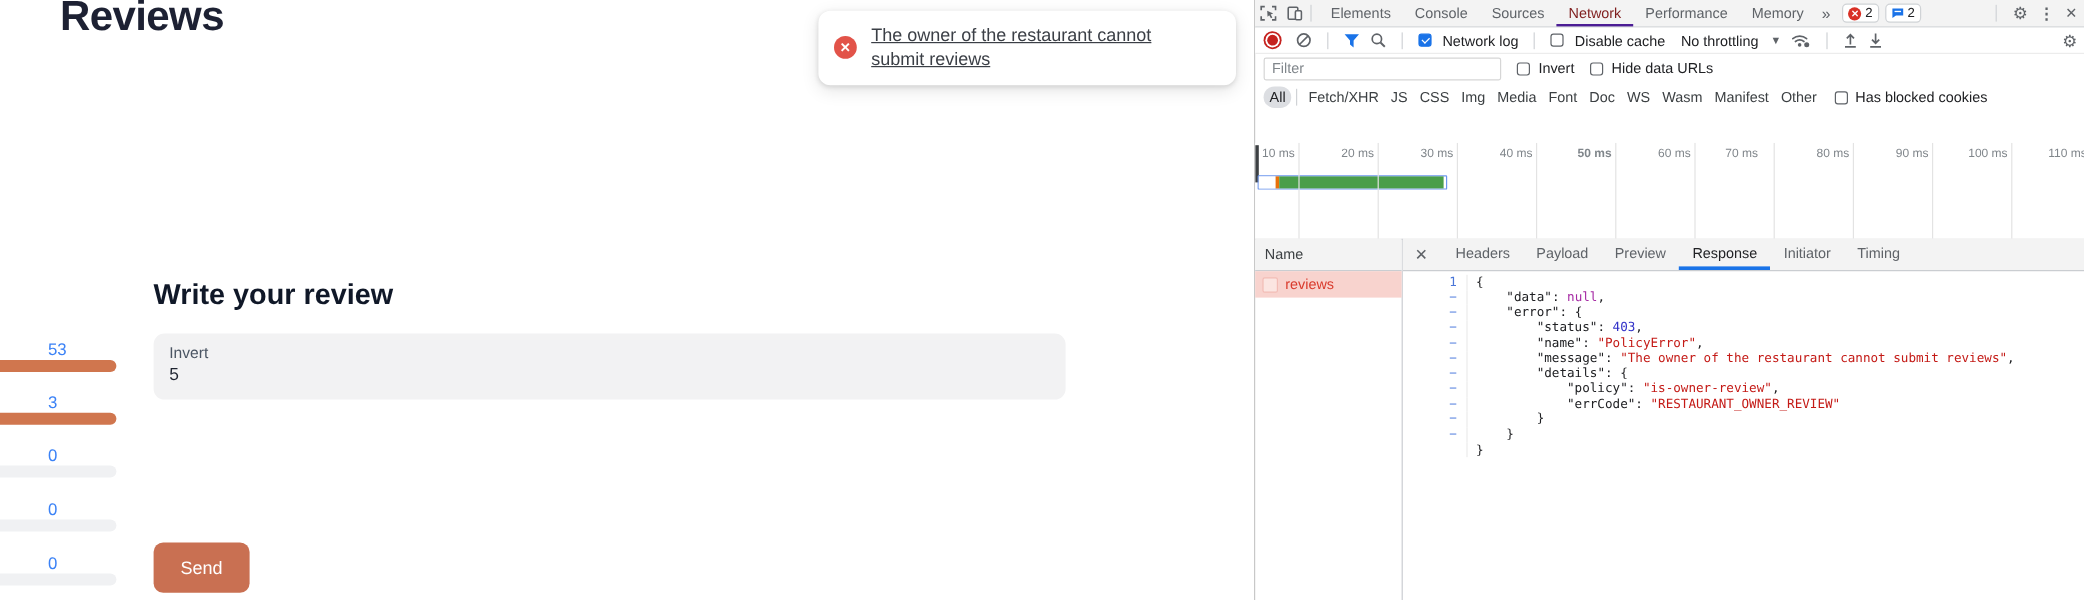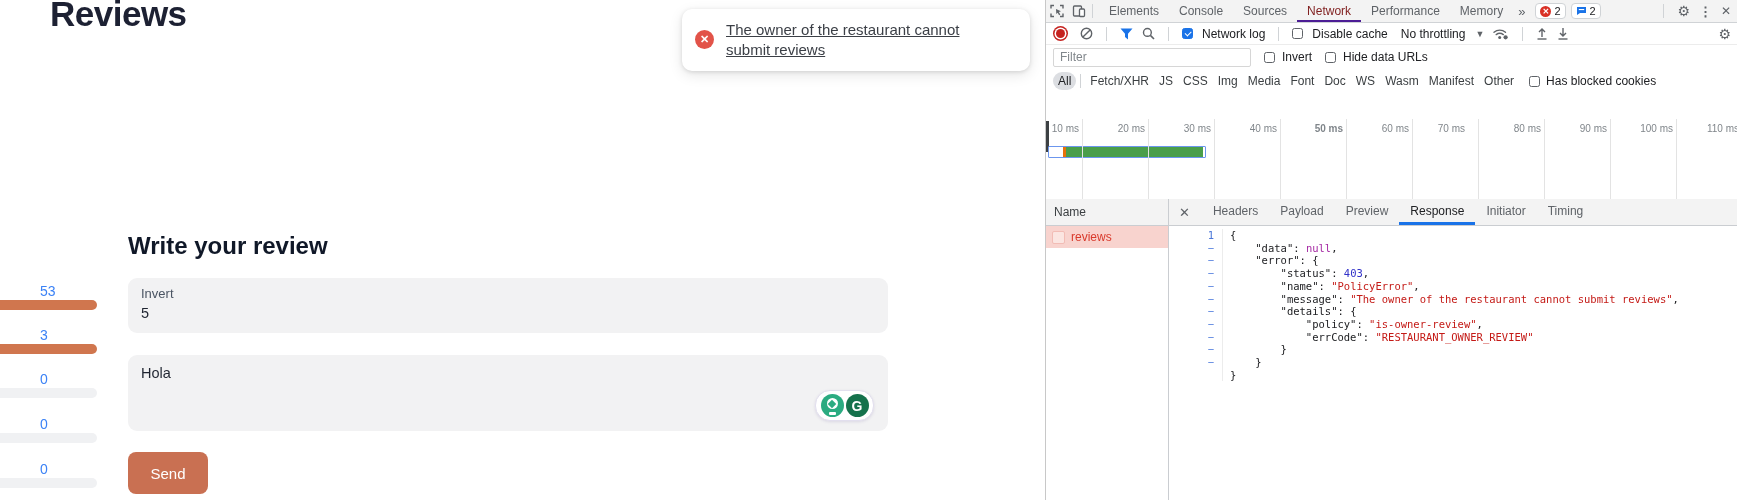--- a/index.html
+++ b/index.html
@@ -139,31 +139,20 @@
       </div>
     </div>
 
   <div class="form-heading">Write your review</div>
 
   <div class="field stars-box">
     <span class="stars-label">Invert</span>
     <span class="stars-value">5</span>
   </div>
 
-  <div class="field review-box">
-    <span class="review-text">Hola</span>
-    <div class="gram-pill">
-      <span class="bulb-circle">
-        <span class="glass"></span>
-        <span class="spark"></span>
-        <span class="base"></span>
-      </span>
-      <span class="g-circle">G</span>
-    </div>
-  </div>
 
   <button class="send-btn" style="background: rgb(201, 112, 82);">Send</button>
 
   <div class="devtools">
 
     <div class="dt-tabbar">
       <span class="icon-btn">
         <svg width="14" height="14" viewBox="0 0 14 14">
             <path d="M1 4.5V1.5h3 M10 1.5h3v3 M13 9.5v3h-3 M4 12.5H1v-3" stroke="#5f6368" stroke-width="1.4" fill="none"></path>
             <path d="M6 5l5 2.2-2.1.8 1.4 2.6-1.2.7-1.4-2.6L6.3 10z" fill="#5f6368"></path>

